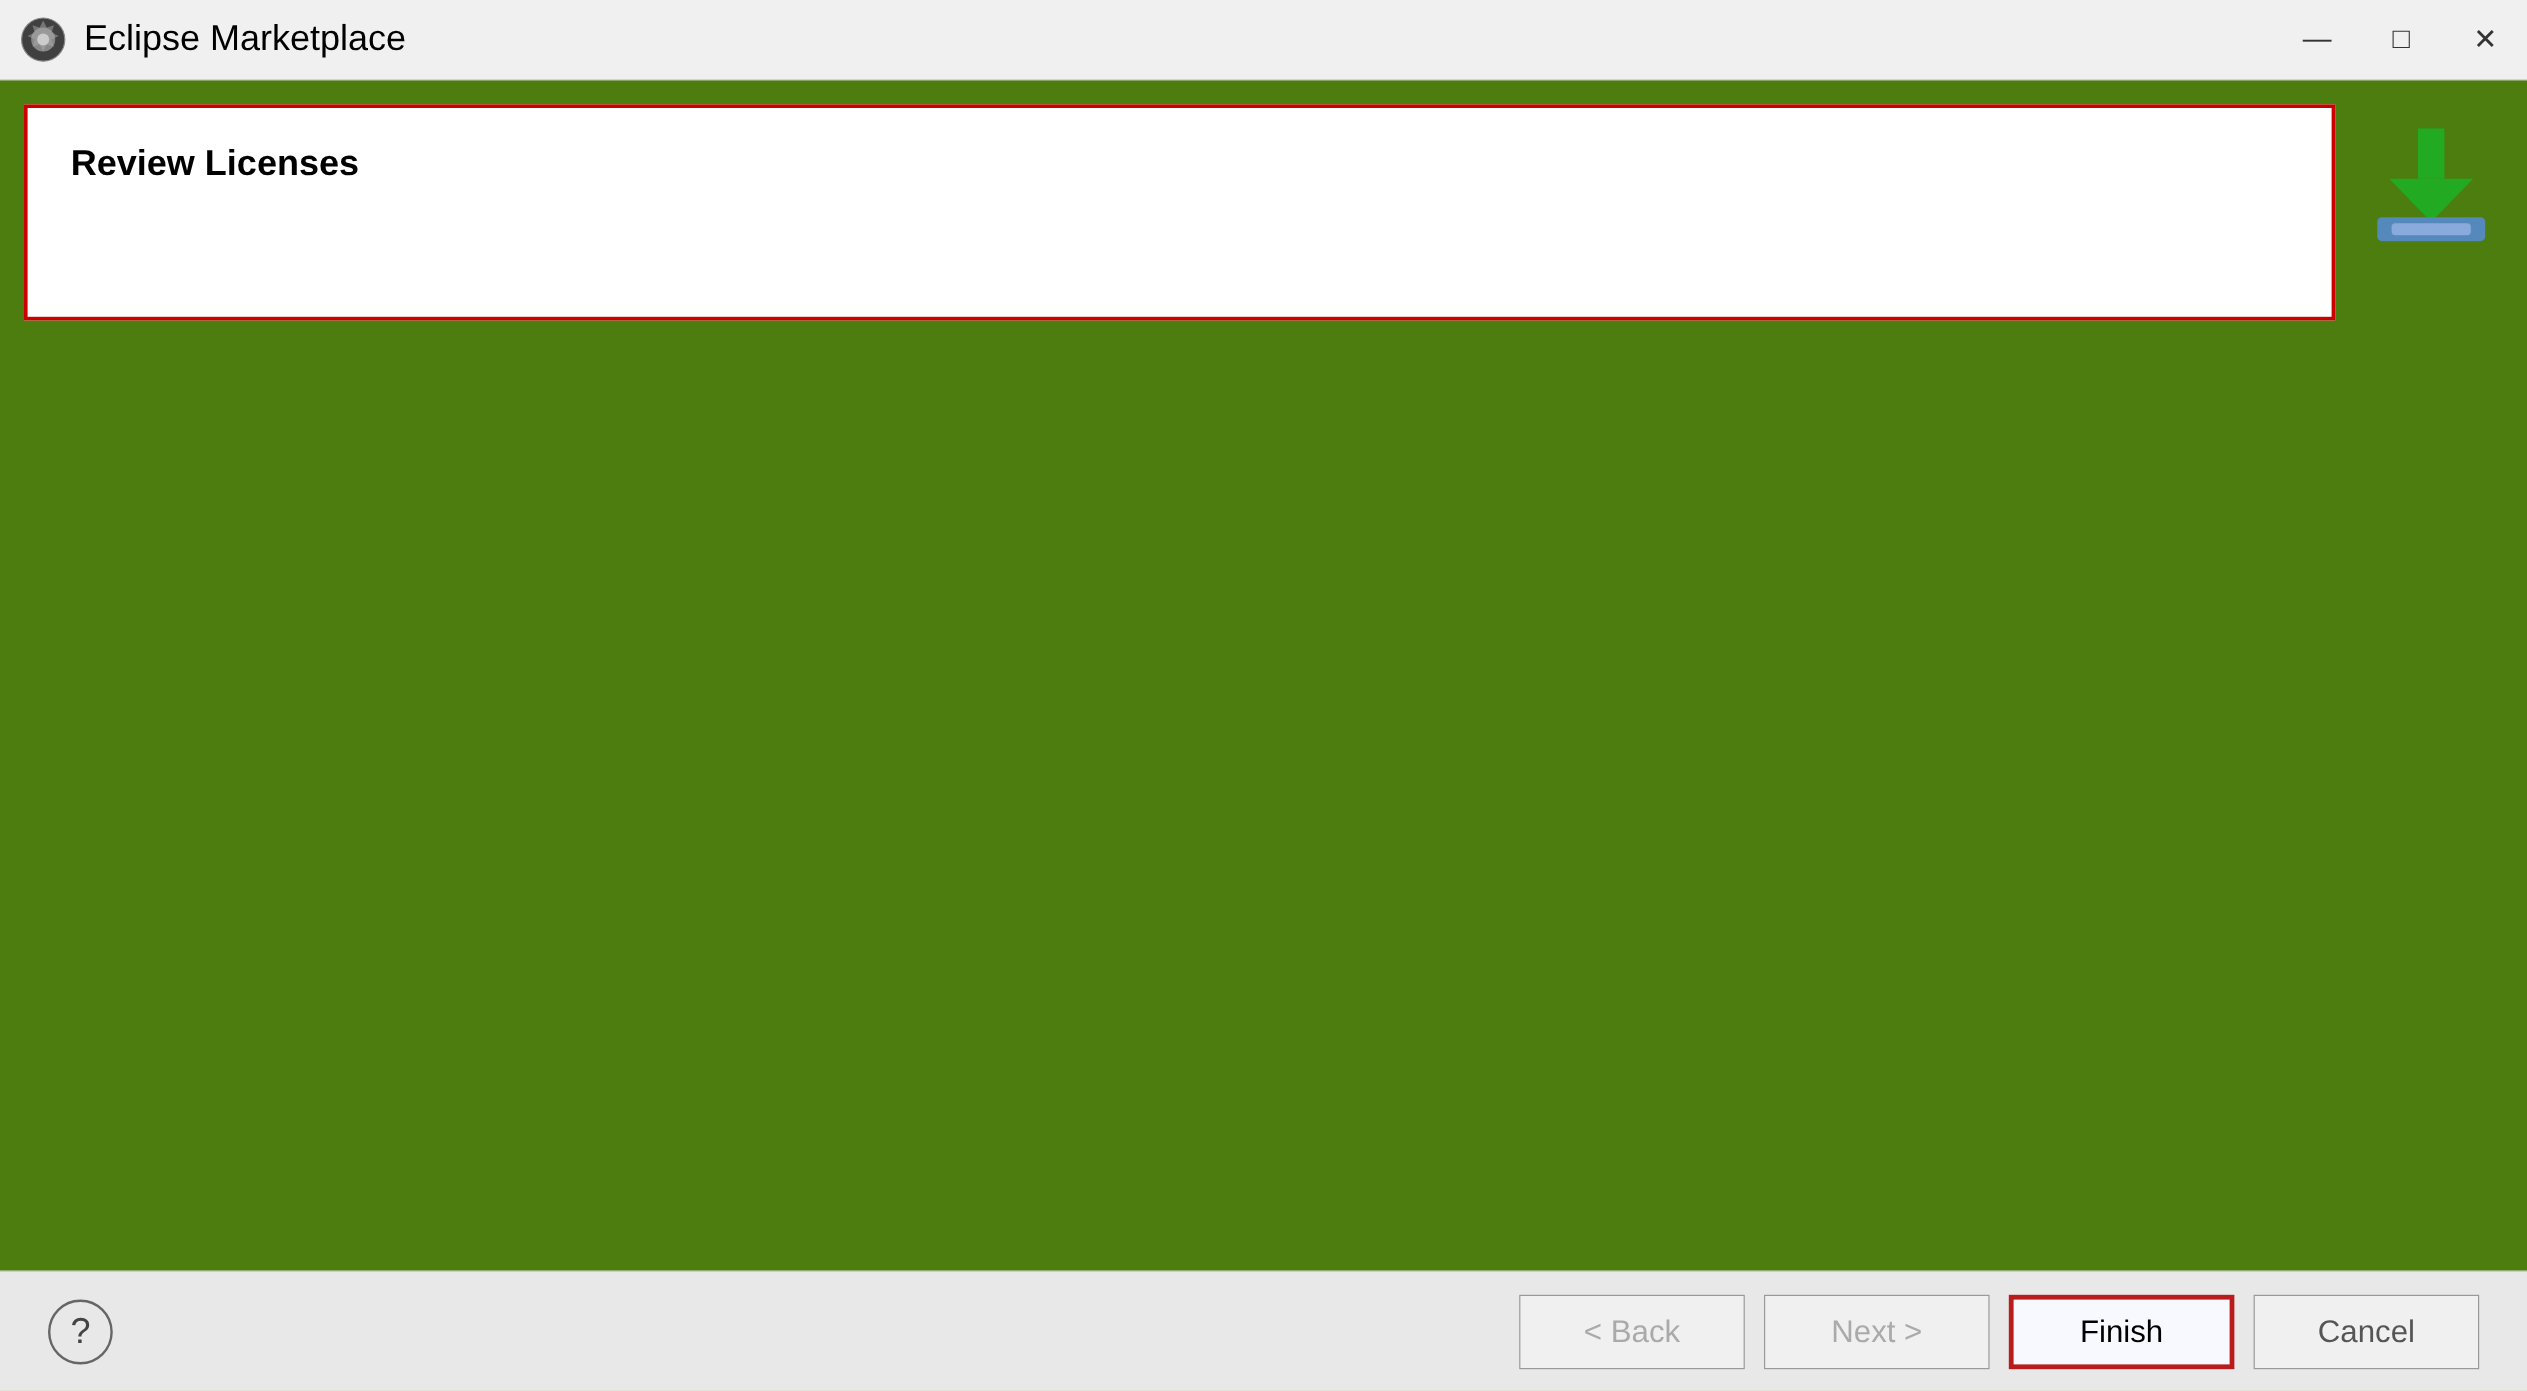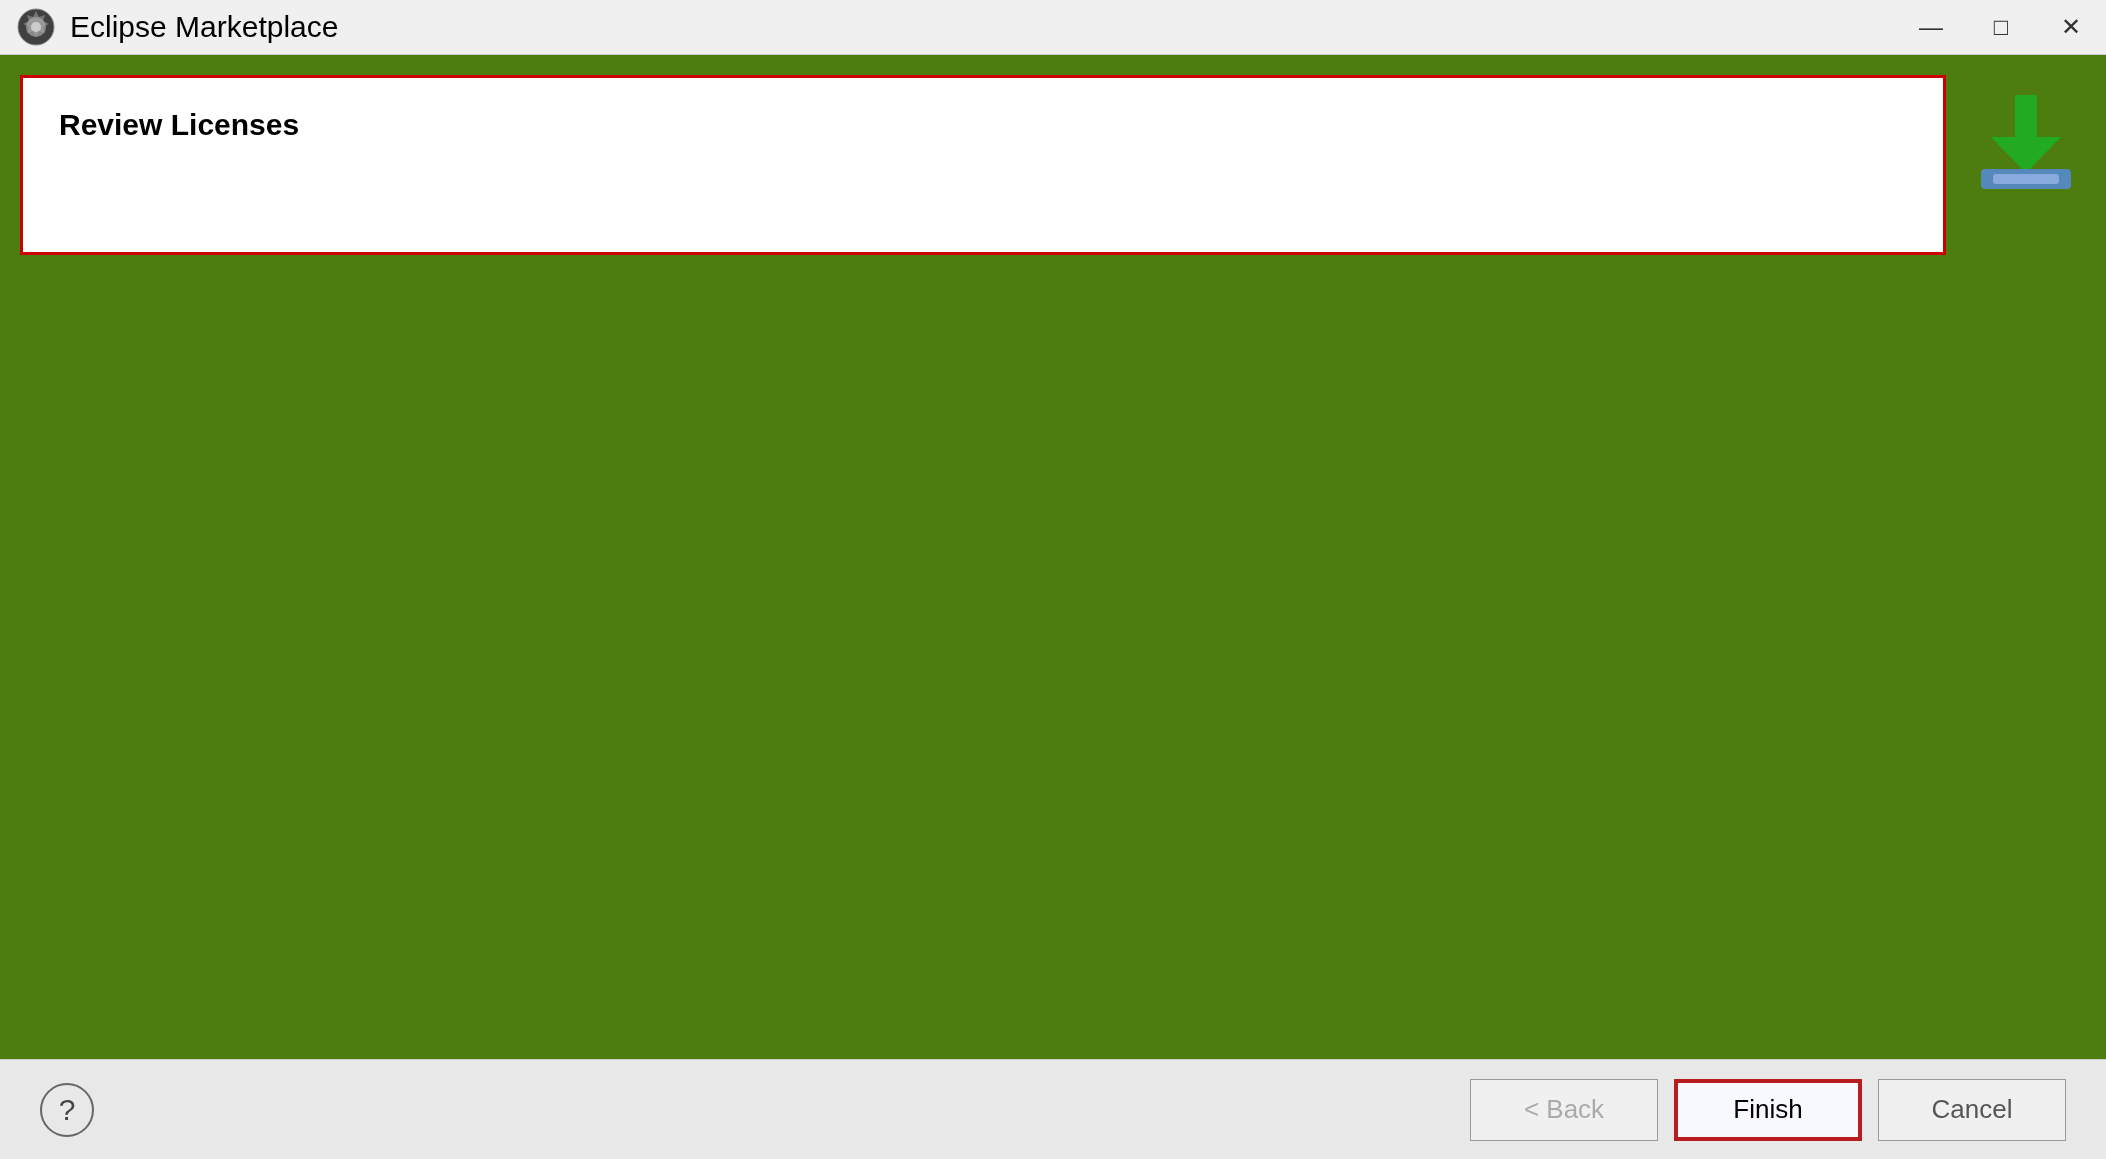--- a/index.html
+++ b/index.html
@@ -20,21 +20,21 @@
     }
 
     
     .title-bar {
       display: flex;
       align-items: center;
       justify-content: space-between;
       background: #f0f0f0;
       border-bottom: 1px solid #ccc;
       padding: 0 0;
-      height: 55px;
+      height: 67px;
       flex-shrink: 0;
     }
 
     .title-bar-left {
       display: flex;
       align-items: center;
       gap: 14px;
       padding-left: 16px;
     }
 
@@ -229,16 +229,17 @@
     </div>
   </div>
 </div>
 
 <div class="footer">
   <div class="footer-left">
     <button class="help-btn">?</button>
   </div>
   <div class="footer-right">
     <button class="nav-btn" disabled="">&lt; Back</button>
+    <button class="nav-btn" disabled="">Next &gt;</button>
     <button class="nav-btn primary">Finish</button>
     <button class="nav-btn">Cancel</button>
   </div>
 </div>
 
 </body></html>

